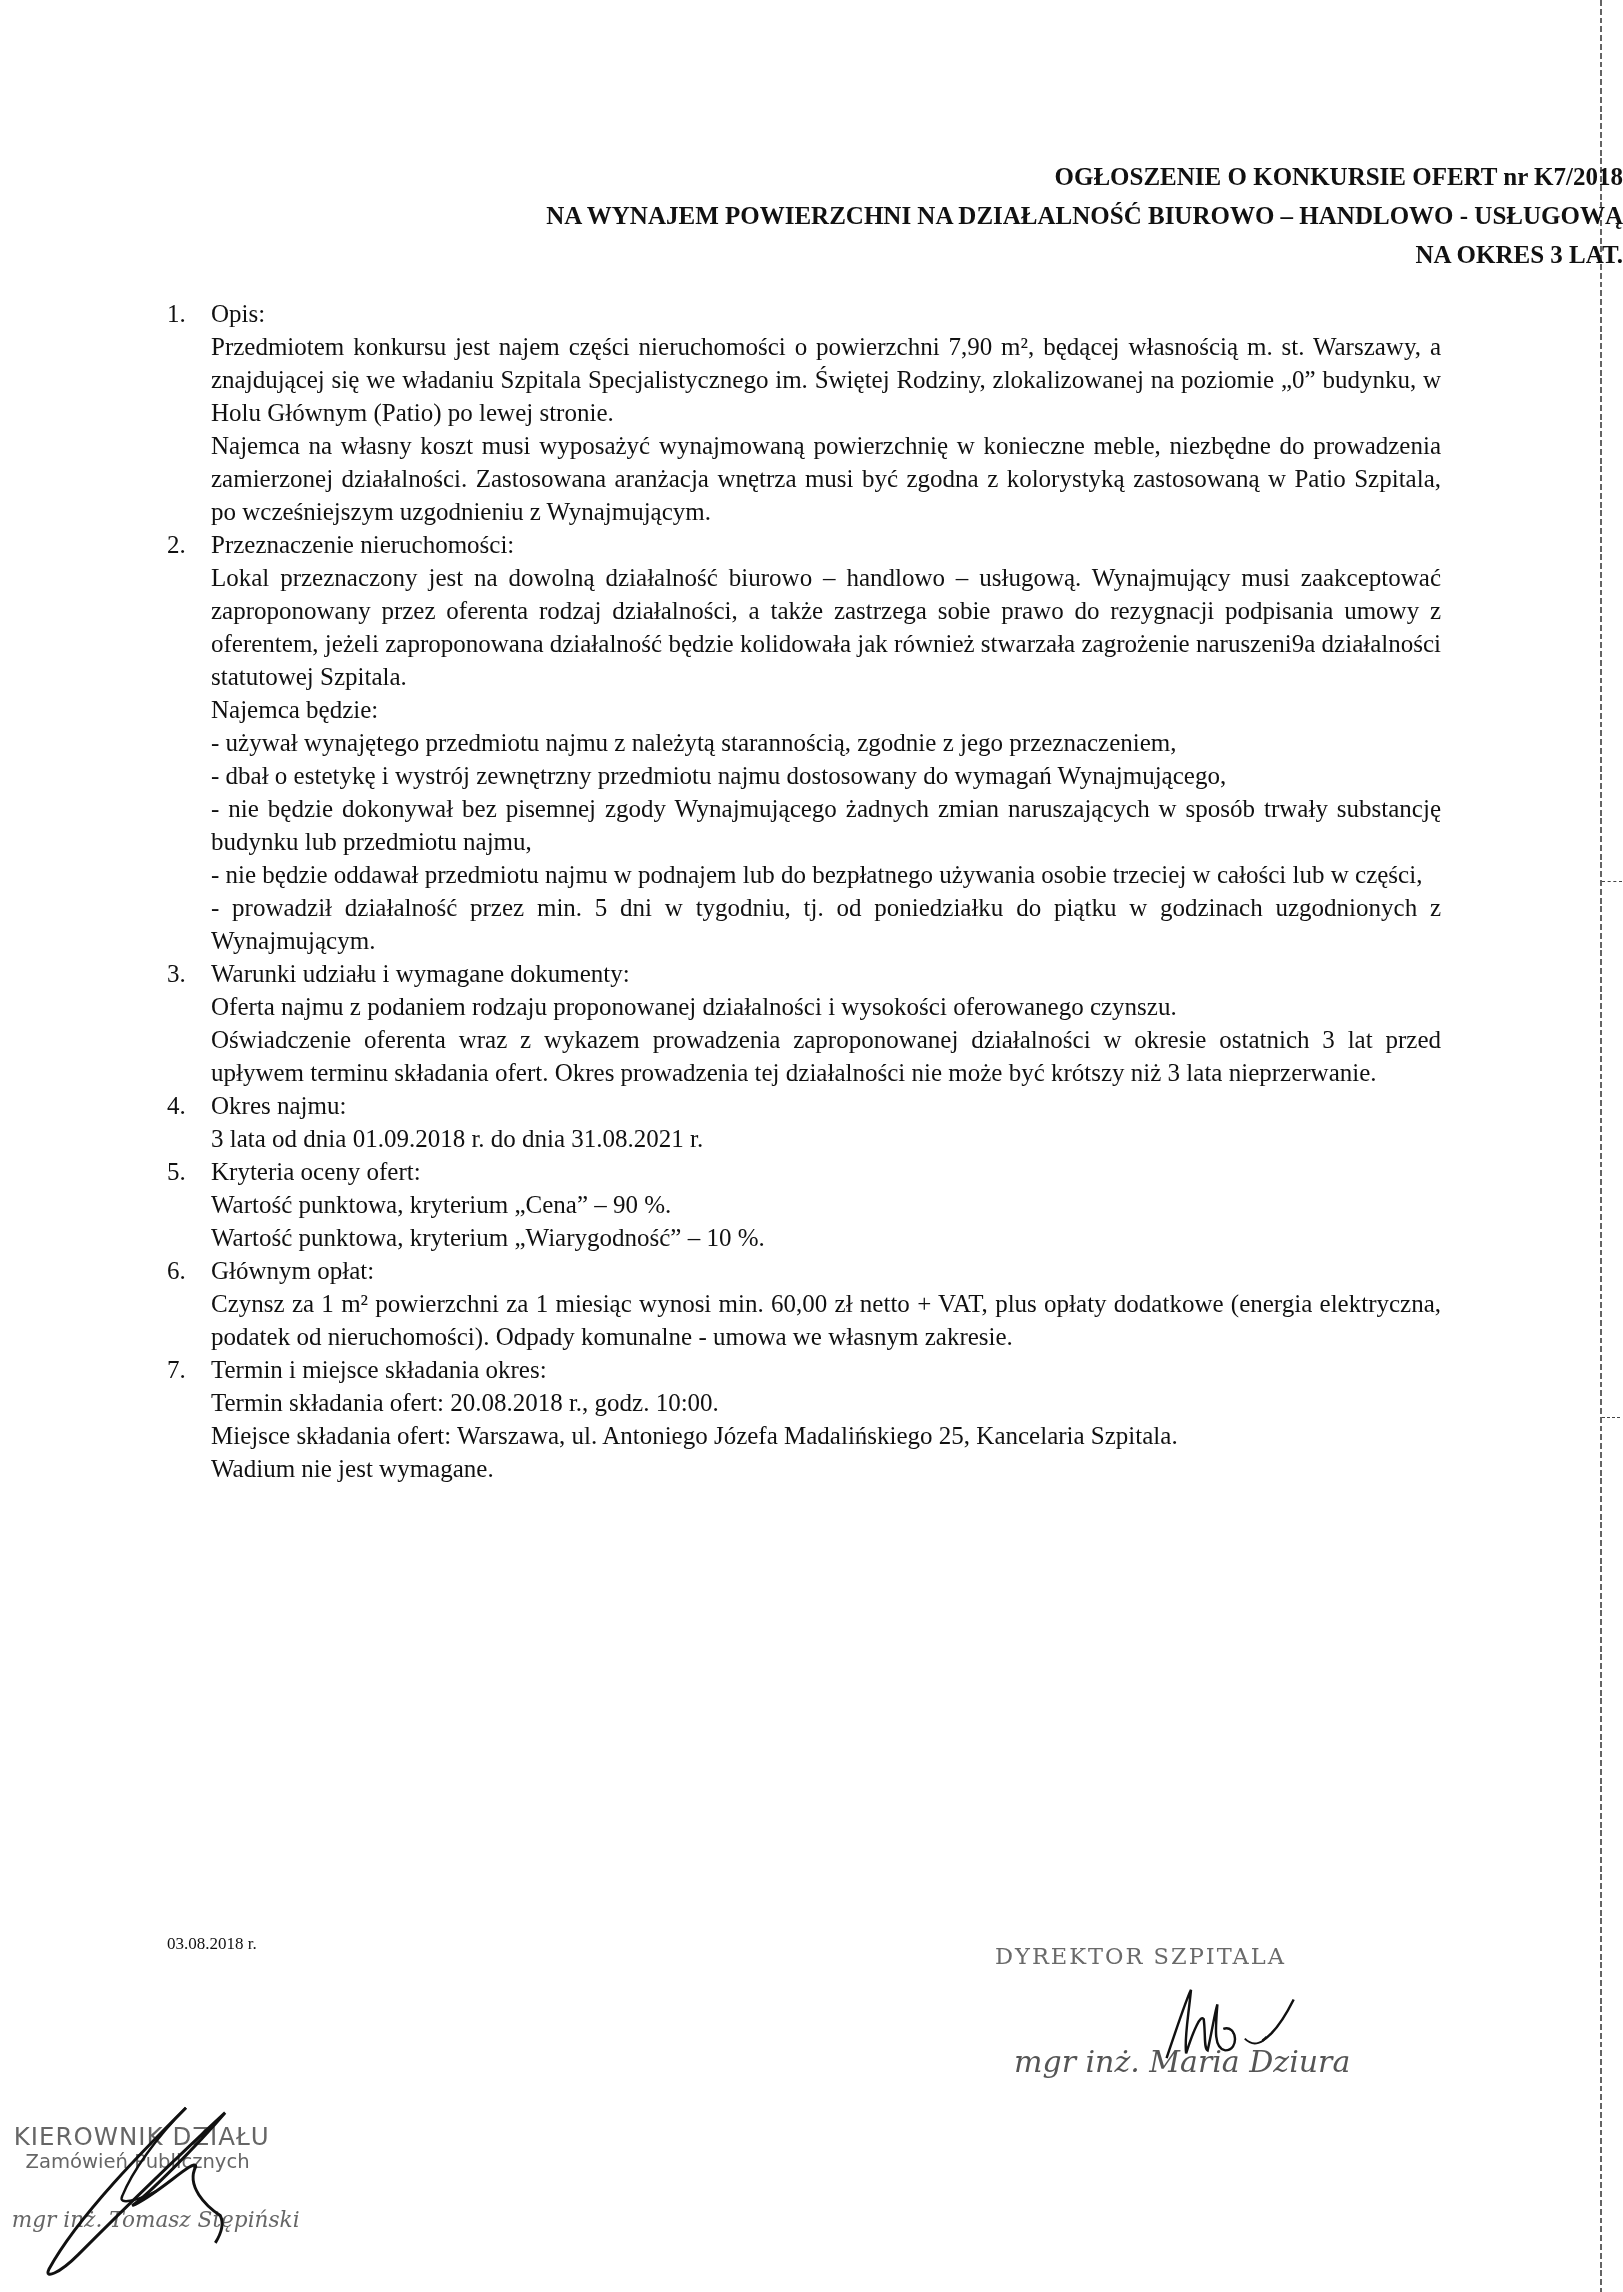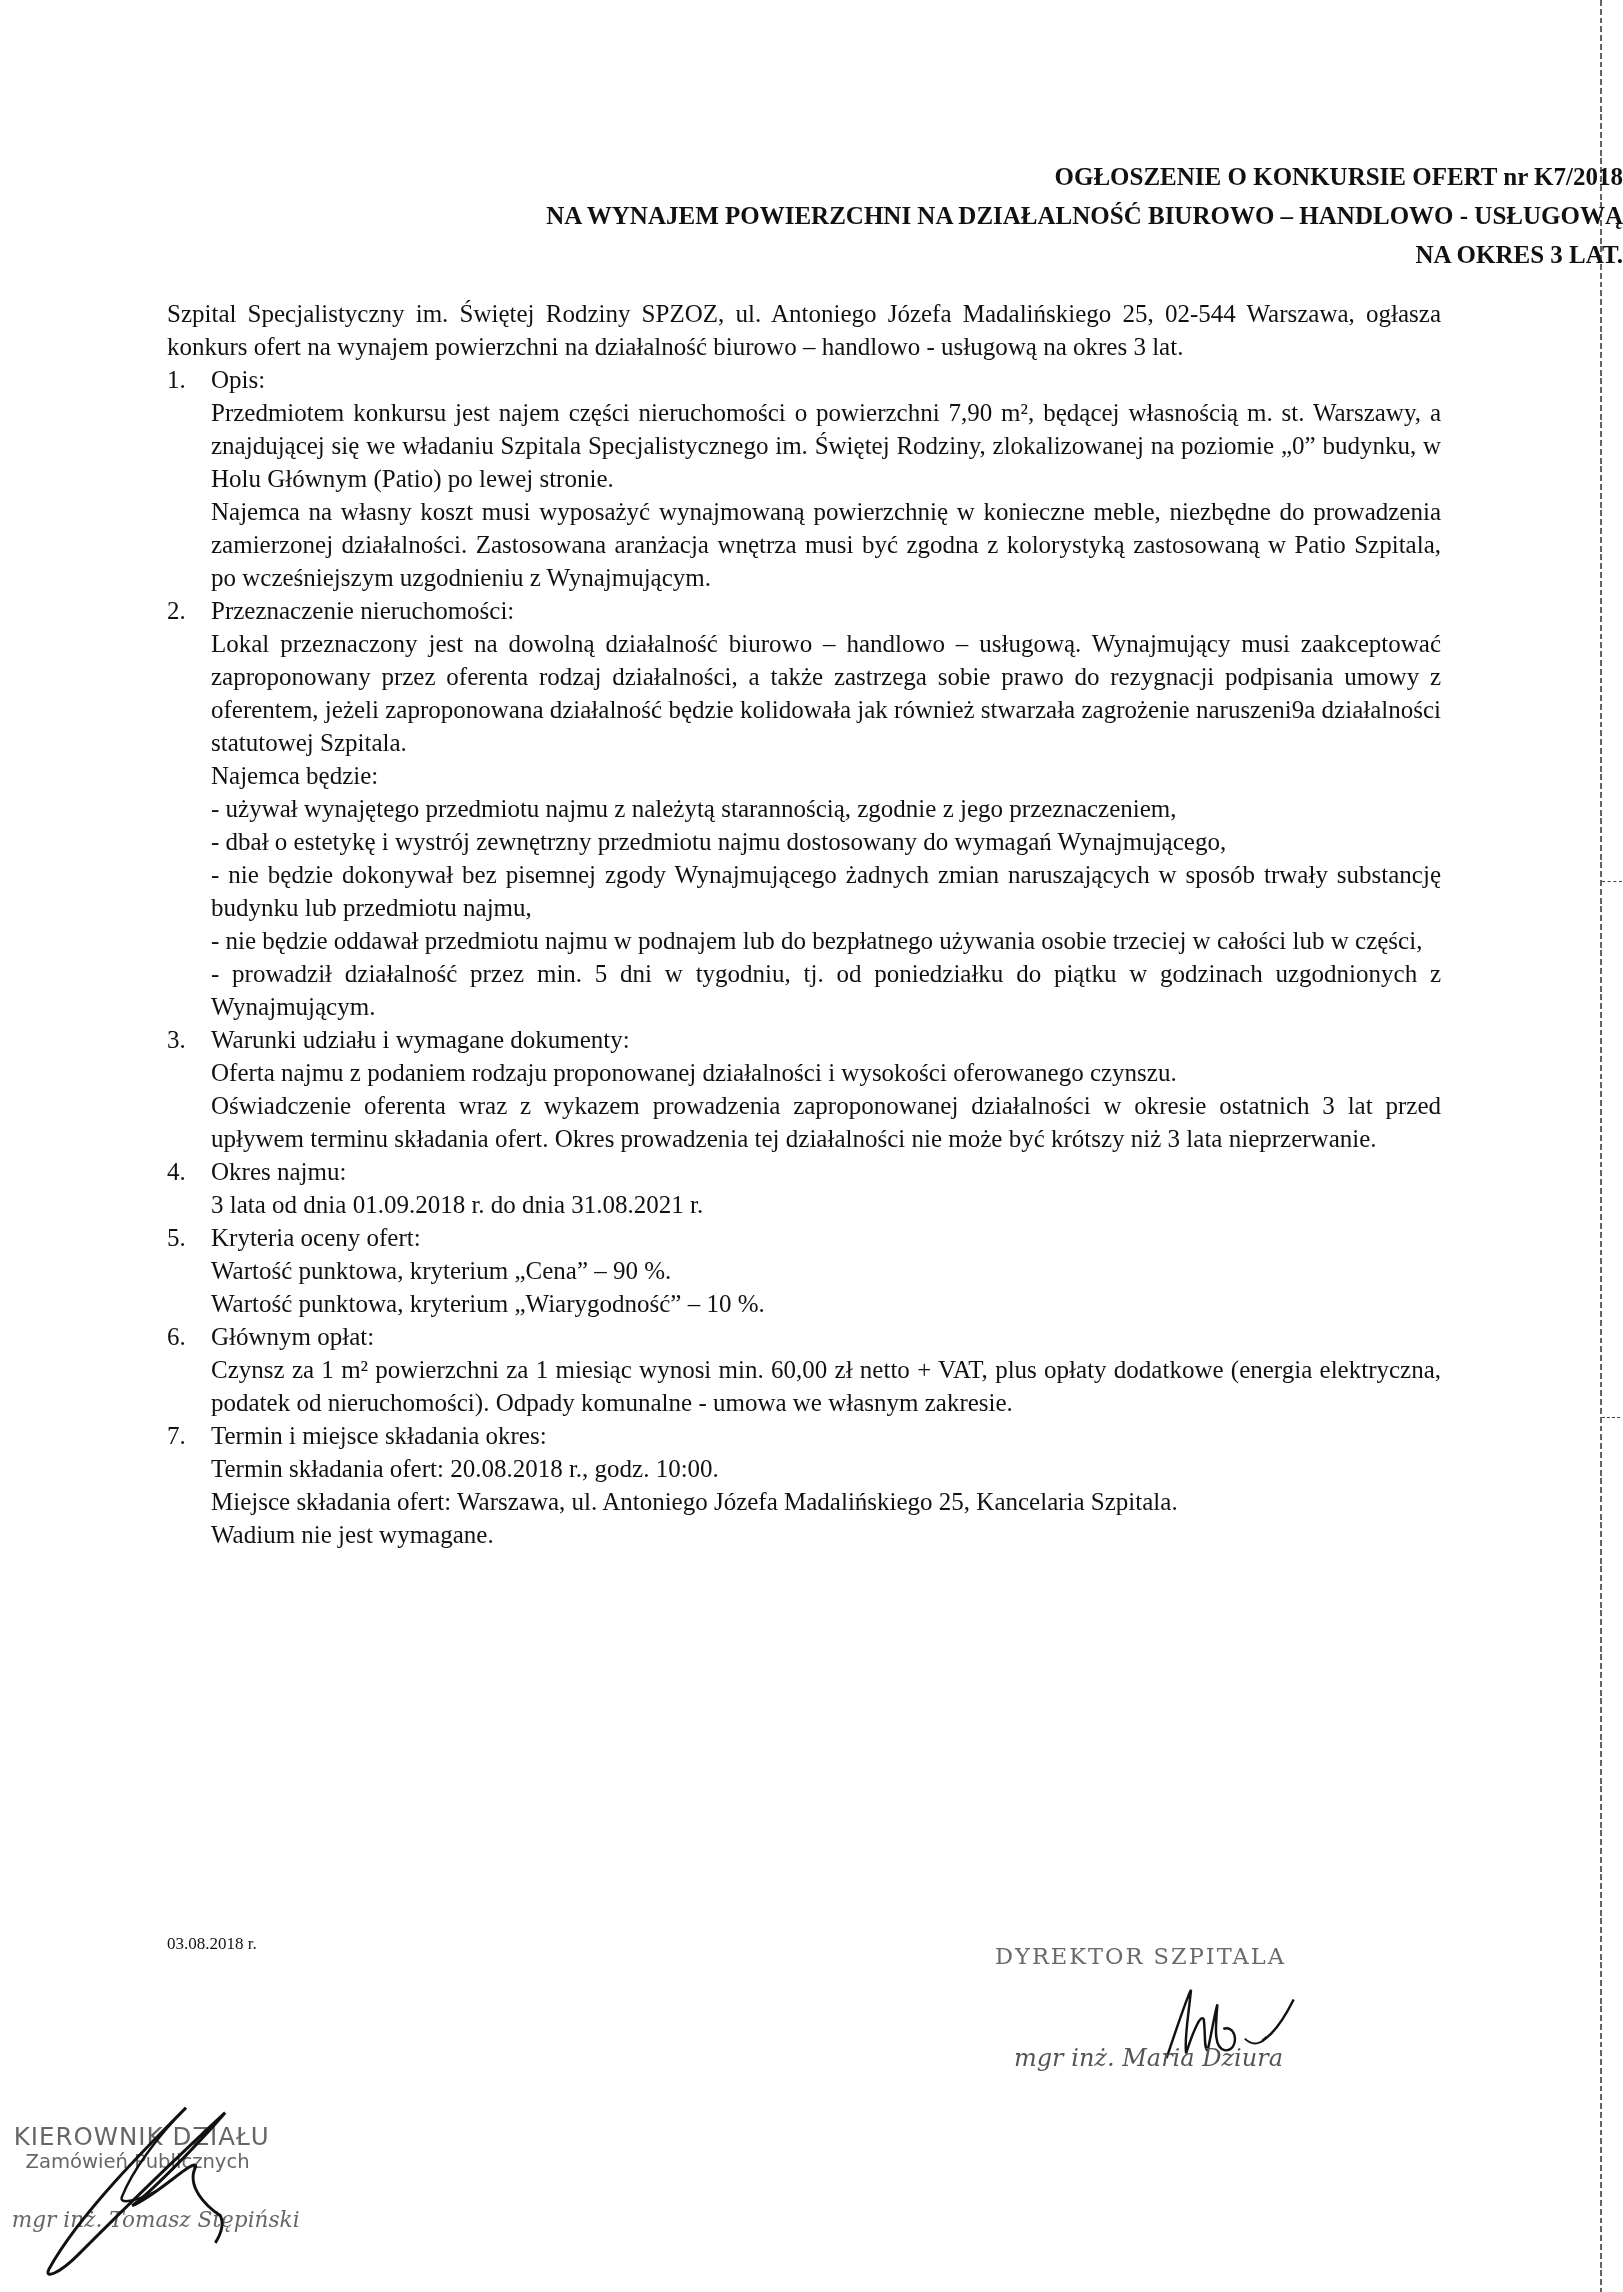--- a/index.html
+++ b/index.html
@@ -8,42 +8,41 @@
   .title { position: absolute; left: 0; width: 1623px; text-align: right; font-weight: bold; font-size: 25px; line-height: 39px; top: 157px; }
   .title div { white-space: nowrap; }
   .body { position: absolute; left: 167px; width: 1274px; top: 297px; font-size: 25px; line-height: 33px; }
   .intro { text-align: justify; text-align-last: left; }
   .item-head { position: relative; padding-left: 46px; margin-left: -2px; }
   .item-num { position: absolute; left: 2px; top: 0; width: 39px; }
   .indent { padding-left: 44px; }
   .just-last-left { text-align: justify; text-align-last: left; }
   .date { position: absolute; left: 167px; top: 1934px; font-size: 17px; }
   .stamp-dir { position: absolute; left: 995px; top: 1943px; font-family: "DejaVu Serif", serif; font-size: 22.5px; letter-spacing: 2px; color: #6a6a6a; }
-  .stamp-dir-name { position: absolute; left: 1014px; top: 2044px; font-family: "DejaVu Serif", serif; font-style: italic; font-size: 24px; color: #555; }
+  .stamp-dir-name { position: absolute; left: 1014px; top: 2044px; font-family: "DejaVu Serif", serif; font-style: italic; font-size: 30px; color: #555; }
   .sig1 { position: absolute; left: 1147px; top: 1980px; width: 176px; height: 88px; }
   .stamp-k1 { position: absolute; left: 13.7px; top: 2122px; font-family: "DejaVu Sans", sans-serif; font-size: 24.5px; color: #666; letter-spacing: 1px; }
   .stamp-k2 { position: absolute; left: 25.5px; top: 2150px; font-family: "DejaVu Sans", sans-serif; font-size: 19.6px; color: #666; }
   .stamp-k3 { position: absolute; left: 11.8px; top: 2207px; font-family: "DejaVu Serif", serif; font-style: italic; font-size: 21.6px; color: #666; }
   .sig2 { position: absolute; left: 39px; top: 2098px; width: 196px; height: 186px; }
   .right-edge { position: absolute; left: 1600px; top: 0; width: 2px; height: 2293px; background: repeating-linear-gradient(to bottom, #222 0 5.9px, transparent 5.9px 8.8px); opacity: 0.7; }
   .tick { position: absolute; height: 1px; border-top: 1px dashed #444; }
 </style>
 </head>
 <body>
 
 <div class="page">
 
   <div class="title">
     <div>OGŁOSZENIE O KONKURSIE OFERT nr K7/2018</div>
     <div>NA WYNAJEM POWIERZCHNI NA DZIAŁALNOŚĆ BIUROWO – HANDLOWO - USŁUGOWĄ</div>
     <div>NA OKRES 3 LAT.</div>
   </div>
 
   <div class="body">
-    <div class="intro">Szpital Specjalistyczny im. Świętej Rodziny SPZOZ, ul. Antoniego Józefa Madalińskiego 25, 02-544 Warszawa, ogłasza konkurs ofert na wynajem powierzchni na działalność biurowo – handlowo - usługową na okres 3 lat.</div>
 
     <div>
       <div class="item-head"><span class="item-num">1.</span><span>Opis:</span></div>
       <div class="indent just-last-left">Przedmiotem konkursu jest najem części nieruchomości o powierzchni 7,90 m², będącej własnością m. st. Warszawy, a znajdującej się we władaniu Szpitala Specjalistycznego im. Świętej Rodziny, zlokalizowanej na poziomie „0” budynku, w Holu Głównym (Patio) po lewej stronie.</div>
       <div class="indent just-last-left">Najemca na własny koszt musi wyposażyć wynajmowaną powierzchnię w konieczne meble, niezbędne do prowadzenia zamierzonej działalności. Zastosowana aranżacja wnętrza musi być zgodna z kolorystyką zastosowaną w Patio Szpitala, po wcześniejszym uzgodnieniu z Wynajmującym.</div>
     </div>
 
     <div>
       <div class="item-head"><span class="item-num">2.</span><span>Przeznaczenie nieruchomości:</span></div>
       <div class="indent just-last-left">Lokal przeznaczony jest na dowolną działalność biurowo – handlowo – usługową. Wynajmujący musi zaakceptować zaproponowany przez oferenta rodzaj działalności, a także zastrzega sobie prawo do rezygnacji podpisania umowy z oferentem, jeżeli zaproponowana działalność będzie kolidowała jak również stwarzała zagrożenie naruszeni9a działalności statutowej Szpitala.</div>

